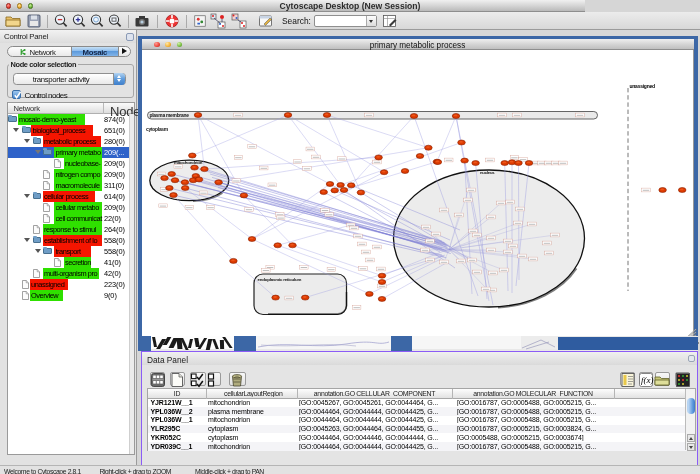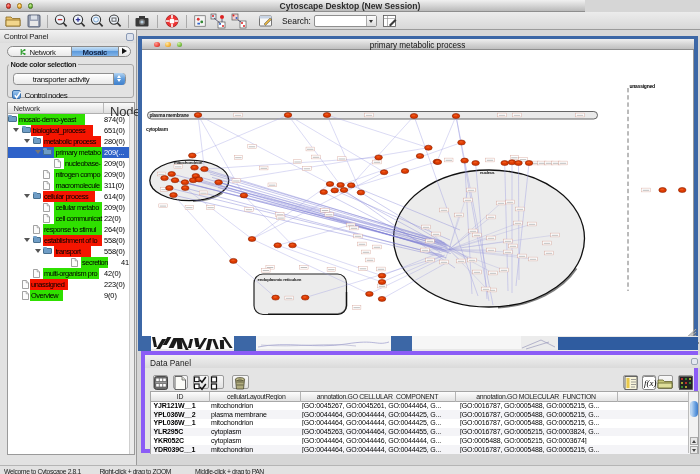--- a/index.html
+++ b/index.html
@@ -245,21 +245,21 @@
           <div style="position:absolute;left:96px;top:1.6px;font-size:7.4px;letter-spacing:-0.1px;color:#000;white-space:nowrap">558(0)</div>
         </div>
         <div style="position:absolute;left:0;top:132.0px;width:121px;height:11px">
           <div style="position:absolute;left:26.8px;top:3.2px;width:0;height:0;border-left:3.5px solid transparent;border-right:3.5px solid transparent;border-top:4.8px solid #555"></div>
           <div style="position:absolute;left:35.4px;top:2.2px;width:8.5px;height:6.5px;background:#6f9dc6;border:0.5px solid #48708f;border-radius:1px"></div>
           <div style="position:absolute;left:35.4px;top:1.4px;width:4px;height:2px;background:#6f9dc6;border-radius:1px 1px 0 0"></div>
           <div style="position:absolute;left:46.0px;top:0;width:37.0px;height:11px;background:#f51500"></div>
           <div style="position:absolute;left:47.5px;top:1.2px;font-size:7.4px;letter-spacing:-0.45px;color:#000;white-space:nowrap;overflow:hidden;width:36.0px">transport</div>
           <div style="position:absolute;left:96px;top:1.6px;font-size:7.4px;letter-spacing:-0.1px;color:#000;white-space:nowrap">558(0)</div>
         </div>
-        <div style="position:absolute;left:17px;top:143.0px;width:121px;height:11px">
+        <div style="position:absolute;left:0;top:143.0px;width:121px;height:11px">
           <svg style="position:absolute;left:46.1px;top:1.1px;display:block" width="7" height="9" viewBox="0 0 7 9">
             <path d="M0.5 0.5 H4.2 L6.5 2.8 V8.5 H0.5 Z" fill="#fcfcfc" stroke="#8a8a8a" stroke-width="0.8"></path>
             <path d="M4.2 0.5 V2.8 H6.5" fill="#e4e4e4" stroke="#8a8a8a" stroke-width="0.6"></path>
           </svg>
           <div style="position:absolute;left:55.5px;top:0;width:27.5px;height:11px;background:#2fe000"></div>
           <div style="position:absolute;left:57.0px;top:1.2px;font-size:7.4px;letter-spacing:-0.45px;color:#000;white-space:nowrap;overflow:hidden;width:26.5px">secretion</div>
           <div style="position:absolute;left:96px;top:1.6px;font-size:7.4px;letter-spacing:-0.1px;color:#000;white-space:nowrap">41(0)</div>
         </div>
         <div style="position:absolute;left:0;top:154.0px;width:121px;height:11px">
           <svg style="position:absolute;left:24.7px;top:1.1px;display:block" width="7" height="9" viewBox="0 0 7 9">
@@ -722,21 +722,21 @@
       <div class="abs" style="left:283.3px;top:7.8px;width:2px;height:2px;background:#888"></div>
       <div class="abs" style="left:279.3px;top:5.7px;width:2px;height:2px;background:#c92"></div>
       <div class="abs" style="left:285.4px;top:5.5px;width:2px;height:2px;background:#888"></div>
     </div>
     <div class="abs" style="left:383px;top:0;width:37px;height:13px;background:#ececec"><svg width="37" height="13">
         <path d="M1 11 L20 3 L34 10 M5 12 L28 5" stroke="#99b" fill="none" stroke-width="0.7"></path>
       </svg></div>
     <div class="abs" style="left:420px;top:1px;width:140px;height:13px;background:#2f5ca0"></div>
   </div>
 
-<div class="abs" style="left:141px;top:351px;width:557px;height:102px;background:#e4e4e4;border:4px solid #8b5cf6">
+<div class="abs" style="left:141px;top:351px;width:557px;height:115px;background:#e4e4e4;border:1px solid #8b5cf6">
   <div class="abs" style="left:0;top:0;width:555px;height:13px;background:linear-gradient(#f0f0f0,#dadada)">
     <div class="abs" style="left:5px;top:2.8px;font-size:8.3px;color:#222">Data Panel</div>
     <div class="abs" style="left:546px;top:3px;width:7px;height:7px;border:1px solid #9aa5b5;border-radius:2px;background:#e4e8f0"></div>
   </div>
   <div class="abs" style="left:7.5px;top:19.5px;width:15px;height:14.5px;background:linear-gradient(#f8f8f8,#e2e2e2);border:1px solid #9a9a9a;border-radius:2px"></div>
     <div class="abs" style="left:27.5px;top:19.5px;width:15px;height:14.5px;background:linear-gradient(#f8f8f8,#e2e2e2);border:1px solid #9a9a9a;border-radius:2px"></div>
     <div class="abs" style="left:47.5px;top:19.5px;width:16px;height:14.5px;background:linear-gradient(#f8f8f8,#e2e2e2);border:1px solid #9a9a9a;border-radius:2px"></div>
     <div class="abs" style="left:65.5px;top:19.5px;width:13px;height:14.5px;background:linear-gradient(#f8f8f8,#e2e2e2);border:1px solid #9a9a9a;border-radius:2px"></div>
     <div class="abs" style="left:86.5px;top:19.5px;width:17px;height:14.5px;background:linear-gradient(#f8f8f8,#e2e2e2);border:1px solid #9a9a9a;border-radius:2px"></div>
     <svg class="abs" style="left:7.5px;top:20px;display:block" width="16" height="16" viewBox="0 0 16 16">

